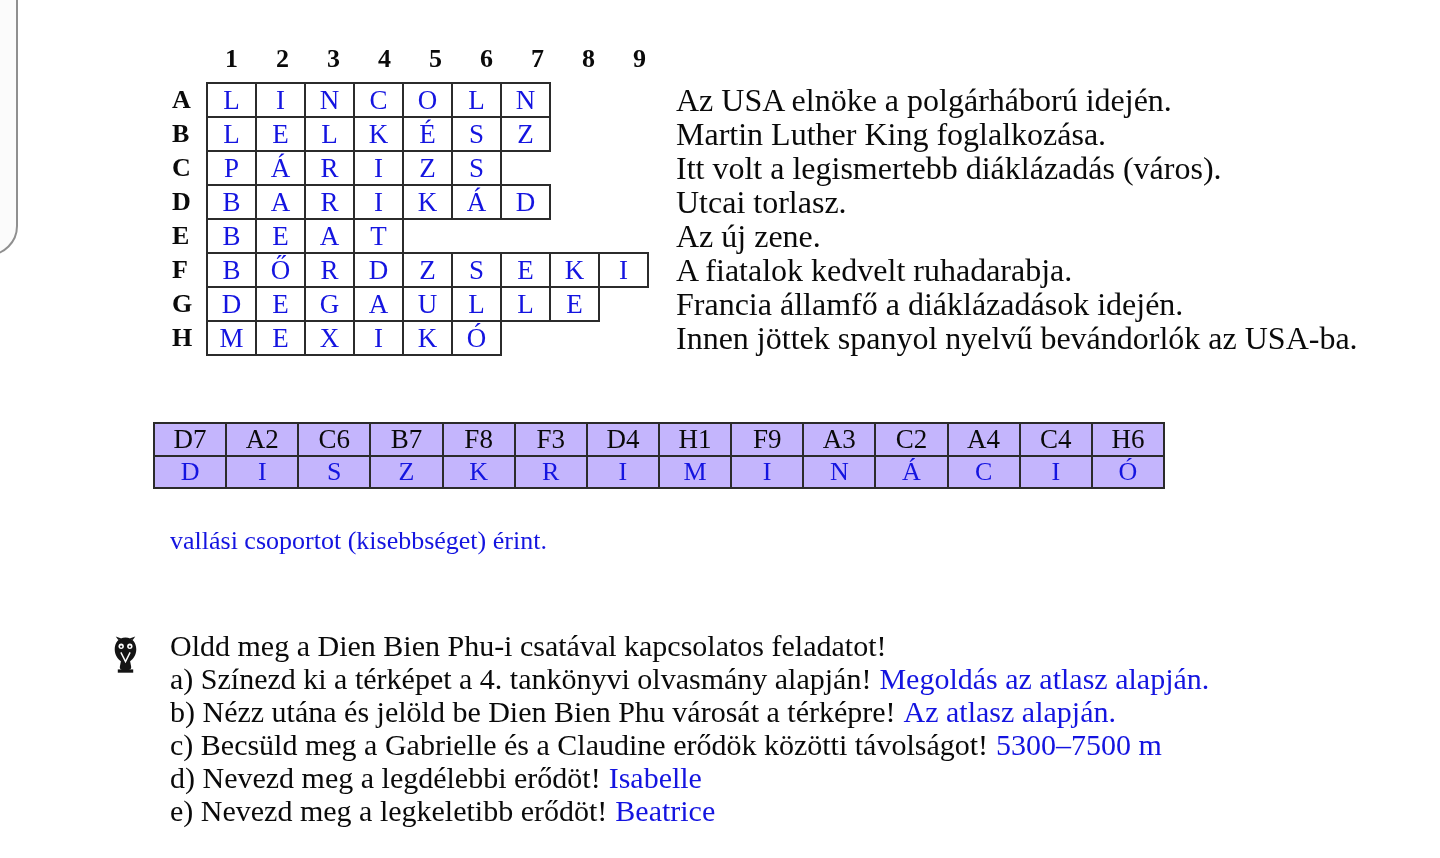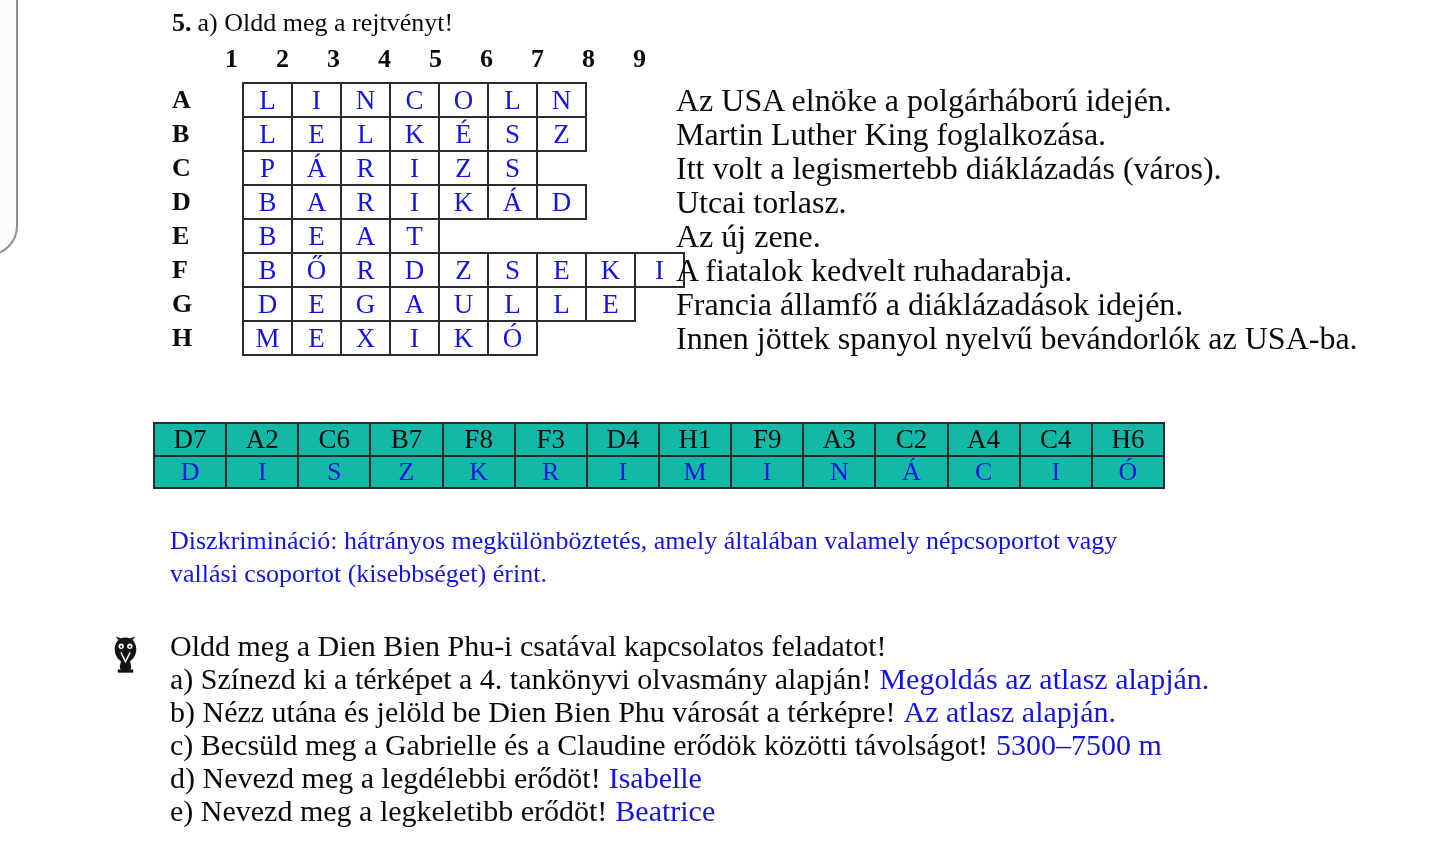--- a/index.html
+++ b/index.html
@@ -43,21 +43,21 @@
   }
   .cw-rows{
     position:absolute;left:172px;top:82px;
     width:1240px;height:290px;
   }
   .cw-row{position:absolute;left:0;height:36px;white-space:nowrap;}
   .cw-label{
     display:inline-block;width:28px;
     font-weight:bold;font-size:26px;line-height:36px;
   }
-  .cw-cells{position:absolute;left:34px;top:0;font-size:0;margin-left:36px;}
+  .cw-cells{position:absolute;left:34px;top:0;font-size:0;}
   .cw-cell{
     display:inline-block;
     width:51px;height:36px;
     border:2px solid var(--border);
     background:#fff;
     text-align:center;line-height:32px;
     font-size:27px;color:var(--blue);
   }
   .cw-cell + .cw-cell{margin-left:-2px;}
   .cw-clue{
@@ -71,21 +71,21 @@
     font-size:26px;white-space:nowrap;
   }
   .coord-table{
     position:absolute;left:153px;top:422px;
     border-collapse:collapse;table-layout:fixed;
     width:1012px;
   }
   .coord-table td{
     border:2px solid var(--border);
     height:32px;text-align:center;vertical-align:middle;
-    font-size:27px;background:#14b8a6;
+    font-size:27px;background:#c4b5fd;
   }
   .coord-table tr.codes td{color:var(--ink);}
   .coord-table tr.solution td{color:var(--blue);font-size:26px;}
   
   .definition{
     position:absolute;left:170px;top:524px;
     width:1140px;
     font-size:26px;line-height:33px;
     color:var(--blue);
   }
@@ -97,23 +97,20 @@
   }
   .task6 .answer{color:var(--blue);margin-left:8px;}
 </style>
 </head>
 <body>
 
 <div id="screen">
 
   <div class="panel-edge"></div>
 
-  <div class="title-line">
-    <b>5.</b><span>a) Oldd meg a rejtvényt!</span>
-  </div>
 
   <div class="cw-colnums">
       <div class="cw-colnum">1</div>
       <div class="cw-colnum">2</div>
       <div class="cw-colnum">3</div>
       <div class="cw-colnum">4</div>
       <div class="cw-colnum">5</div>
       <div class="cw-colnum">6</div>
       <div class="cw-colnum">7</div>
       <div class="cw-colnum">8</div>
@@ -162,21 +159,20 @@
           <td>N</td>
           <td>Á</td>
           <td>C</td>
           <td>I</td>
           <td>Ó</td>
         </tr>
   </tbody>
     </table>
 
   <div class="definition">
-    <div>Diszkrimináció: hátrányos megkülönböztetés, amely általában valamely népcsoportot vagy</div>
     <div>vallási csoportot (kisebbséget) érint.</div>
   </div>
 
   <svg class="owl" viewBox="0 0 30 36" aria-hidden="true">
     <path d="M8 4 L5.5 0.5 L11 2.5 Z" fill="#141414"></path>
     <path d="M22 4 L24.5 0.5 L19 2.5 Z" fill="#141414"></path>
     <path d="M15 1.5 C8.2 1.5 4.5 6.5 4.5 13 C4.5 18.5 7.5 22.5 10.5 24.5 L9.5 30 C9.2 32.5 11 33.5 15 33.5 C19 33.5 20.8 32.5 20.5 30 L19.5 24.5 C22.5 22.5 25.5 18.5 25.5 13 C25.5 6.5 21.8 1.5 15 1.5 Z" fill="#141414"></path>
     <circle cx="10.8" cy="10" r="2.6" fill="#ffffff"></circle>
     <circle cx="19.2" cy="10" r="2.6" fill="#ffffff"></circle>
     <circle cx="10.8" cy="10.3" r="1.1" fill="#141414"></circle>

